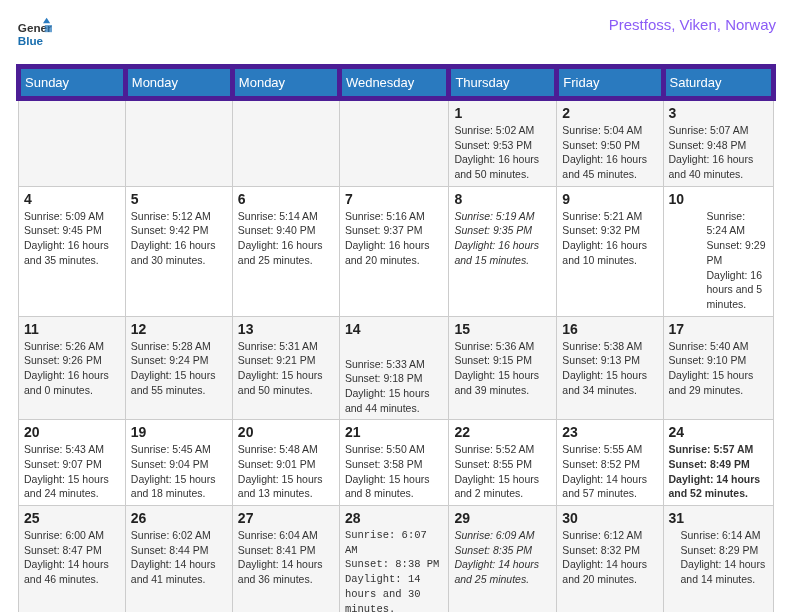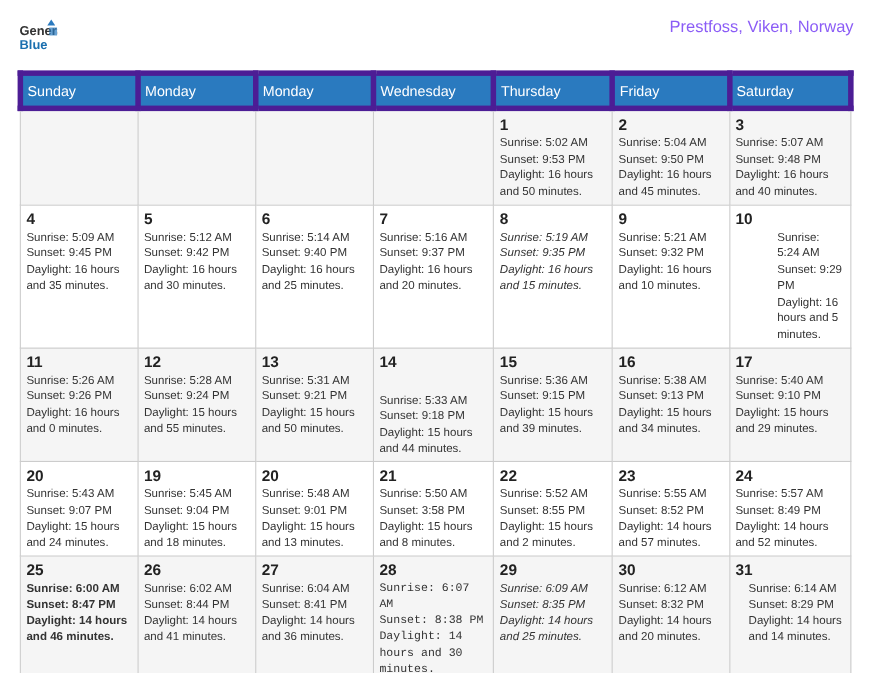--- a/index.html
+++ b/index.html
@@ -261,29 +261,29 @@
 Daylight: 15 hours and 2 minutes.</div>
         </td>
         <td>
           <span class="day-number">23</span>
           <div class="day-info" style="white-space: pre-line;">Sunrise: 5:55 AM
 Sunset: 8:52 PM
 Daylight: 14 hours and 57 minutes.</div>
         </td>
         <td>
           <span class="day-number">24</span>
-          <div class="day-info" style="white-space: pre-line;">Sunrise: 5:57 AM
+          <div class="day-info" style="white-space: pre-line; font-weight: bold;">Sunrise: 5:57 AM
 Sunset: 8:49 PM
 Daylight: 14 hours and 52 minutes.</div>
         </td>
       </tr>
       <tr>
         <td>
           <span class="day-number">25</span>
-          <div class="day-info" style="white-space: pre-line; font-weight: bold;">Sunrise: 6:00 AM
+          <div class="day-info" style="white-space: pre-line;">Sunrise: 6:00 AM
 Sunset: 8:47 PM
 Daylight: 14 hours and 46 minutes.</div>
         </td>
         <td>
           <span class="day-number">26</span>
           <div class="day-info" style="white-space: pre-line;">Sunrise: 6:02 AM
 Sunset: 8:44 PM
 Daylight: 14 hours and 41 minutes.</div>
         </td>
         <td>

